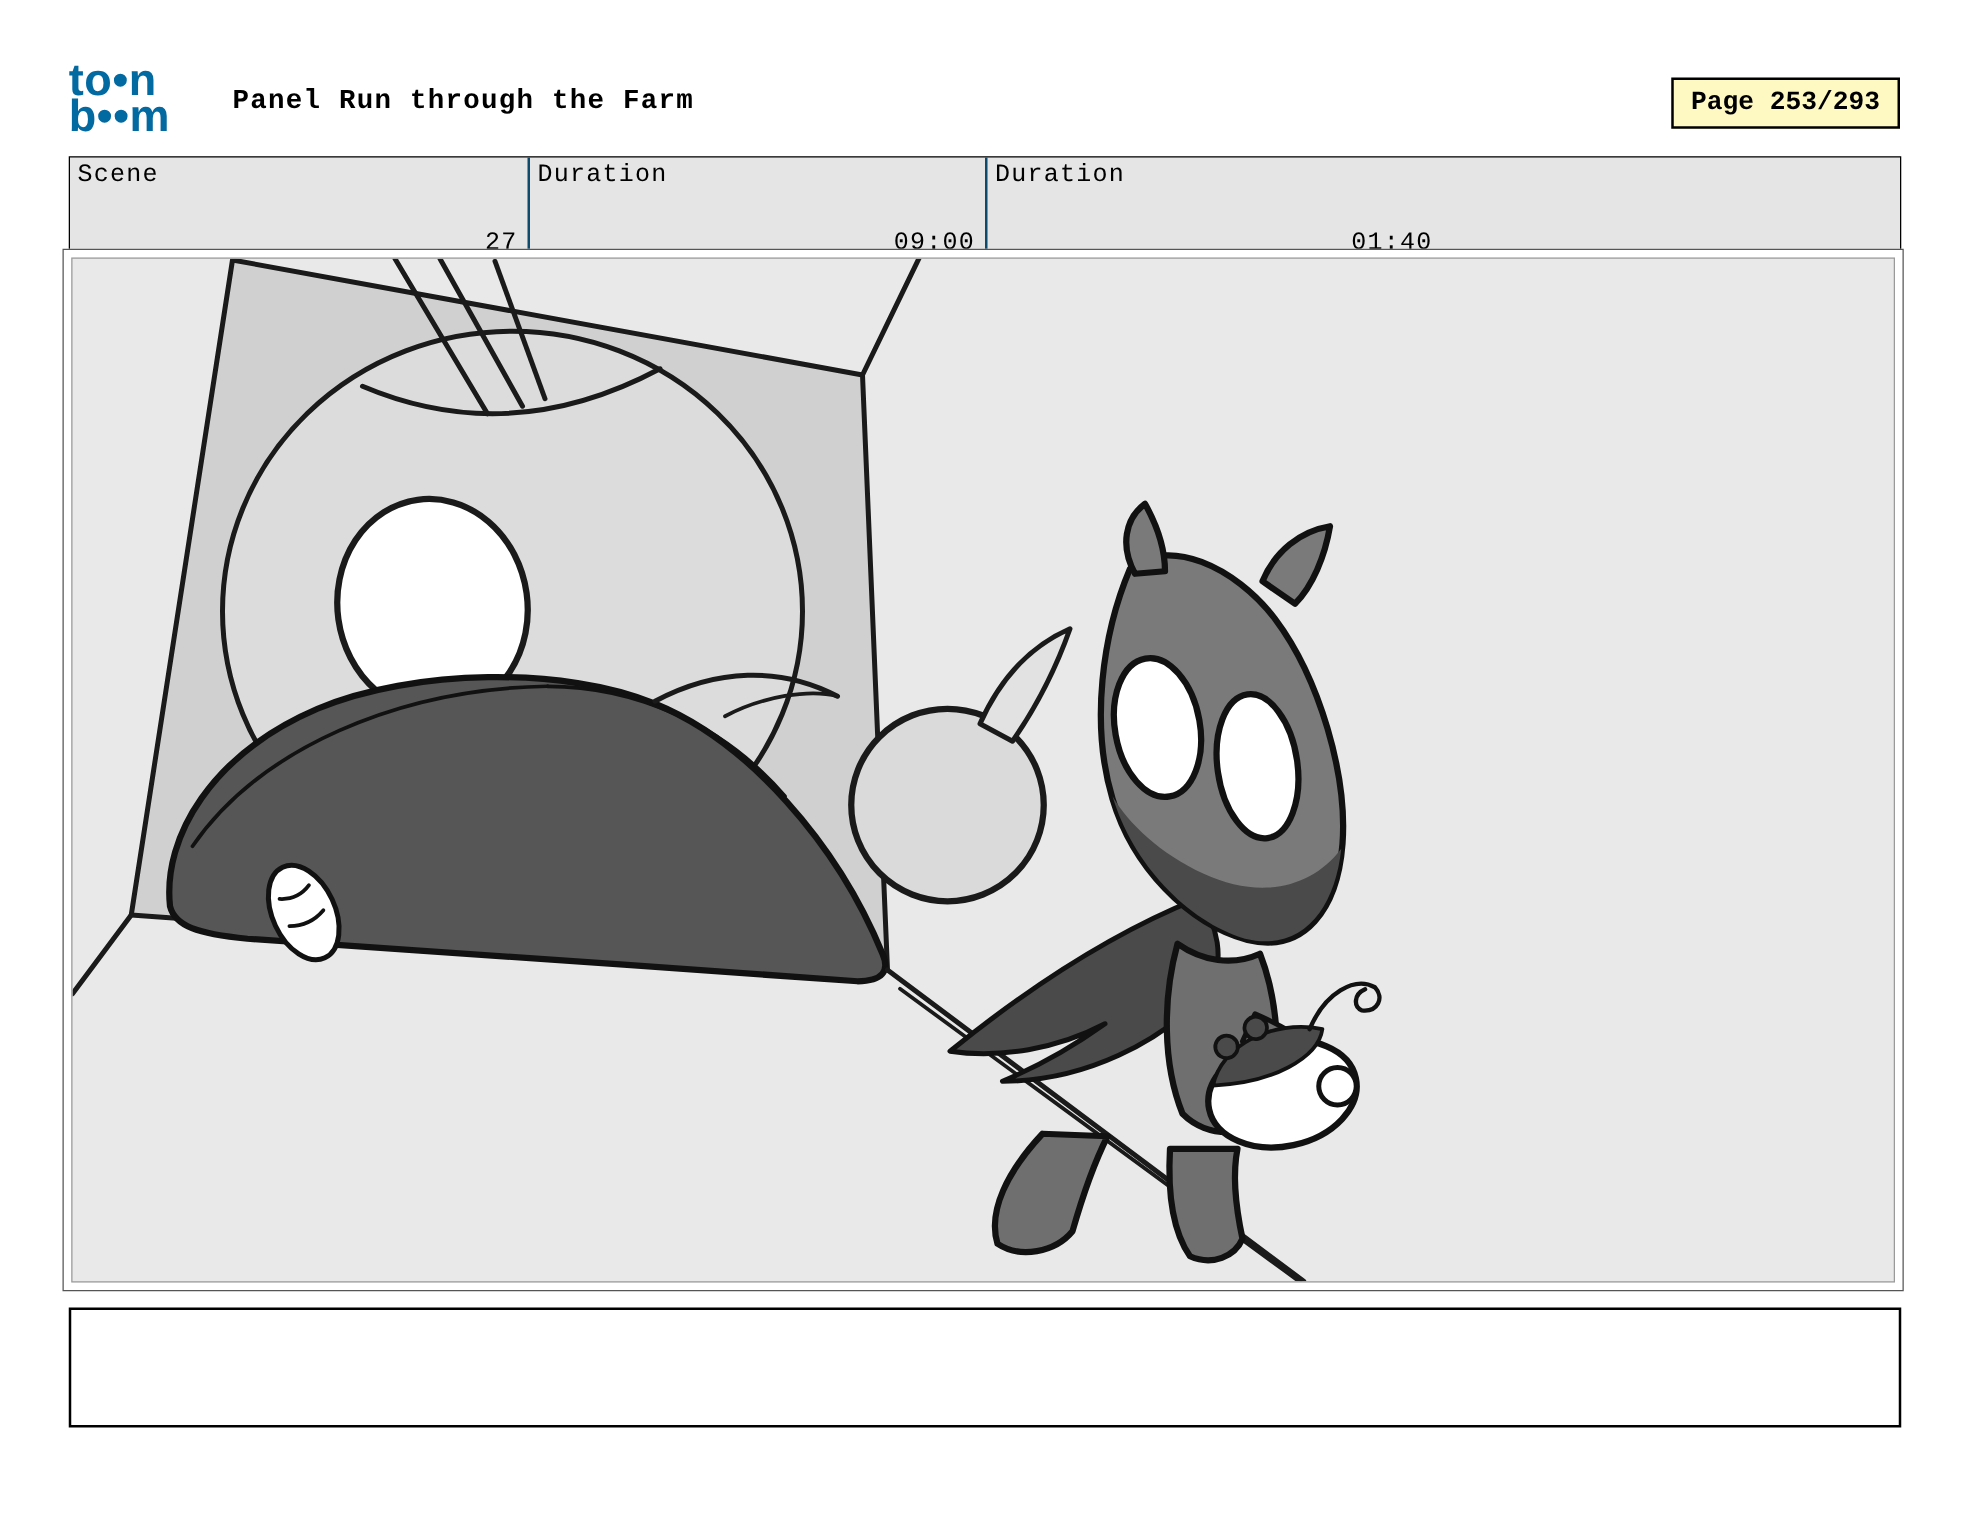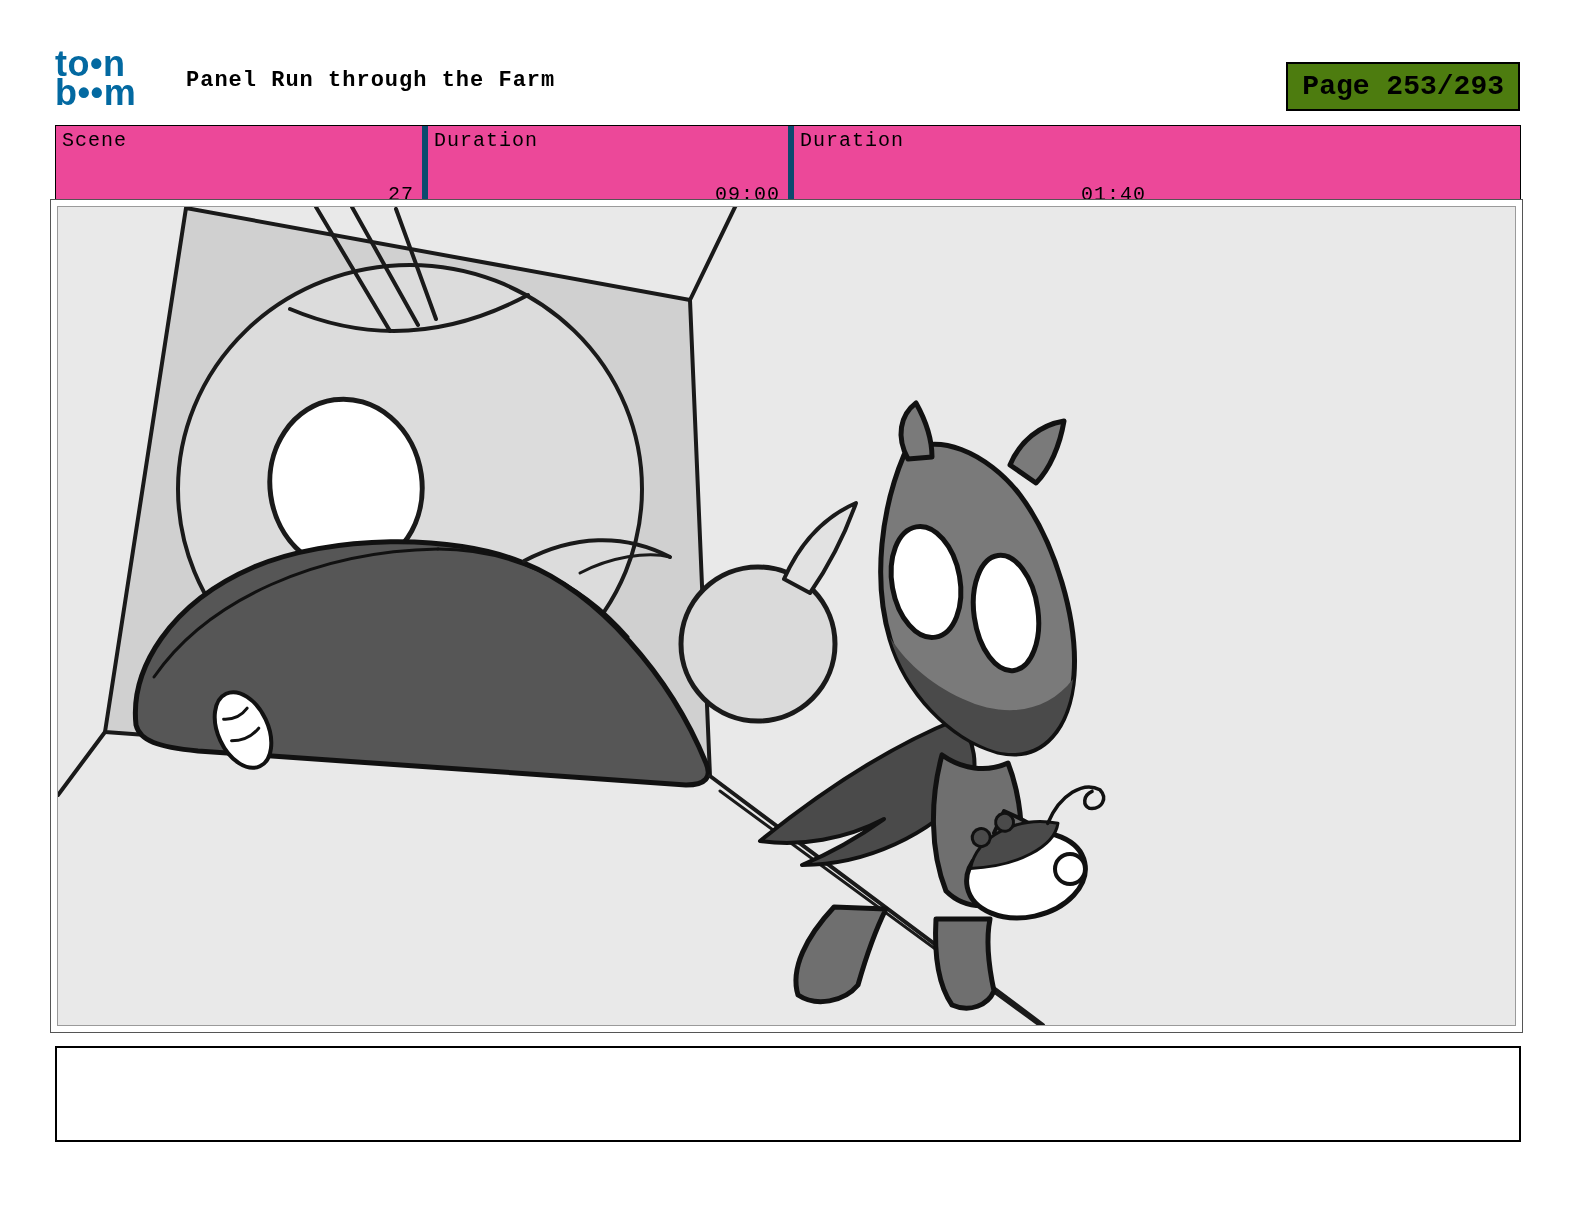--- a/index.html
+++ b/index.html
@@ -13,30 +13,30 @@
     font-family:Liberation Sans, sans-serif; font-weight:900;
     font-size:36px; line-height:0.80; letter-spacing:0.5px; color:#0369a1;
   }
   .title {
     position:absolute; left:186px; top:68px;
     font-weight:bold; font-size:22px; letter-spacing:1px;
   }
   .page-box {
     position:absolute; right:64px; top:62px;
     border:2px solid #000; padding:7px 14px;
-    font-weight:bold; font-size:28px; background:#4d7c0f;
+    font-weight:bold; font-size:21px; background:#fef9c3;
   }
   
   .info-table {
     position:absolute; left:55px; top:125px; width:1466px; height:86px;
     display:grid; grid-template-columns:repeat(4,1fr);
-    border:1px solid #000; box-sizing:border-box; background:#ec4899;
+    border:1px solid #000; box-sizing:border-box; background:#e5e5e5;
   }
   .info-cell {
-    border-left:6px solid #0c4a6e; box-sizing:border-box;
+    border-left:2px solid #0c4a6e; box-sizing:border-box;
     display:flex; flex-direction:column; justify-content:space-between;
     padding:3px 8px 4px 6px; font-size:20px;
   }
   .info-cell:first-child { border-left:none; }
   .info-cell .label { align-self:flex-start; letter-spacing:1px; }
   .info-cell .value { align-self:flex-end; letter-spacing:1px; }
   
   .panel-frame {
     position:absolute; left:50px; top:199px; width:1473px; height:834px;
     box-sizing:border-box; border:1px solid #555; background:#fff; padding:6px;

